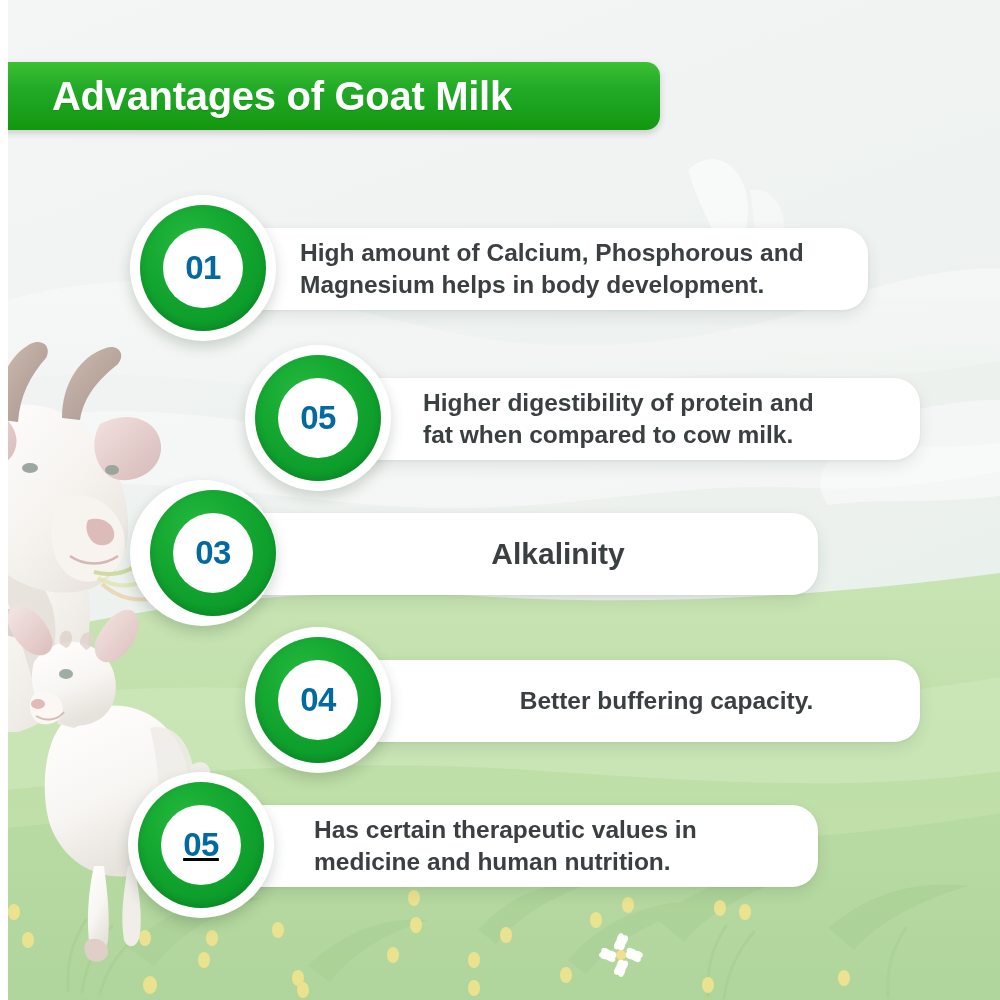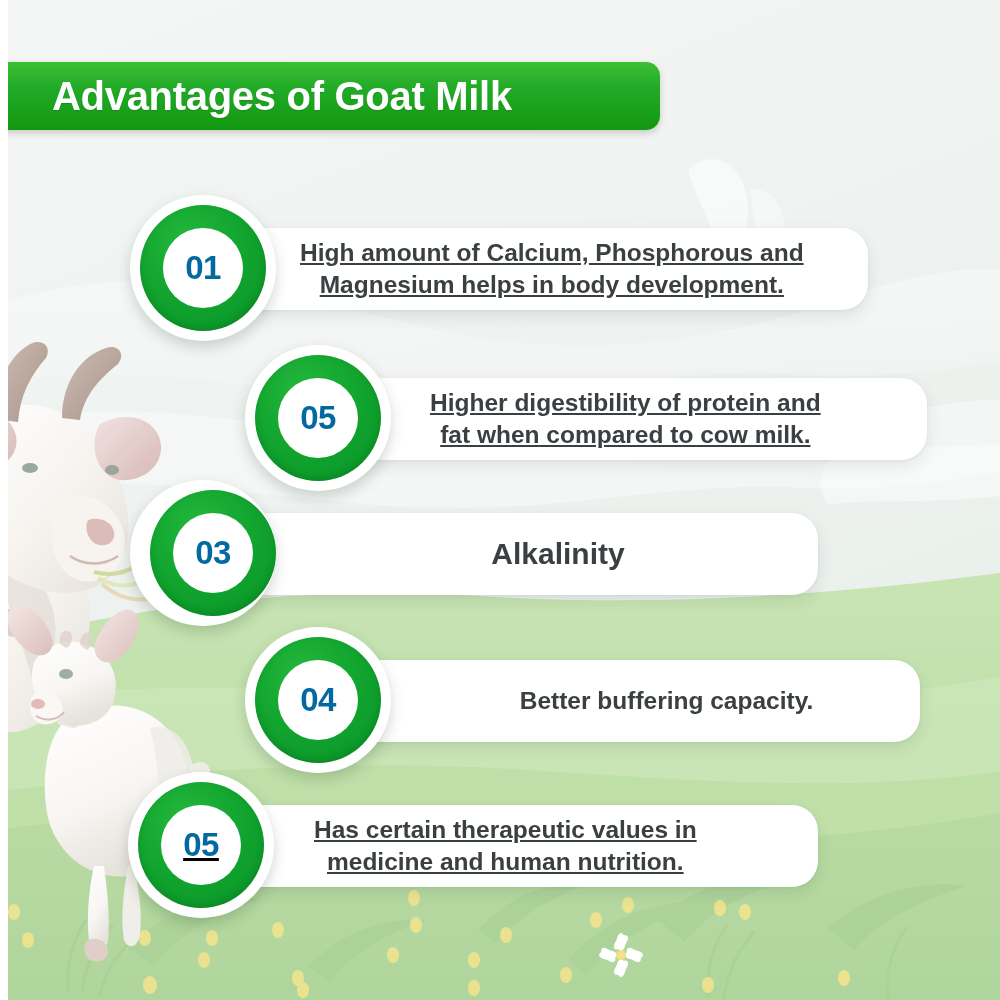--- a/index.html
+++ b/index.html
@@ -48,21 +48,21 @@
     display:flex;align-items:center;
     box-sizing:border-box;
   }
   .card-text{
     color:#3a3f41;
     font-weight:bold;
     font-size:24.5px;
     line-height:1.32;
     white-space:pre-line;
   }
-  .card.left-aligned .card-text{text-align:center;text-decoration:underline;}
+  .card.left-aligned .card-text{text-align:left;}
   .card.center-aligned{justify-content:center;}
   .card.center-aligned .card-text{text-align:center;}
 
   .badge{
     position:absolute;
     width:146px;height:146px;
     border-radius:50%;
     background:#ffffff;
     box-shadow:0 6px 14px rgba(30,60,35,.20);
     display:flex;align-items:center;justify-content:center;
@@ -286,21 +286,21 @@
     <div class="badge" style="left:122px;top:195px;">
       <div class="badge-ring">
         <div class="badge-inner">
           <span class="badge-num">01</span>
         </div>
       </div>
     </div>
   </div>
 
   <div class="row">
-    <div class="card left-aligned" style="left:312px;top:378px;width:607px;height:82px;padding-left:110px;">
+    <div class="card left-aligned" style="left:305px;top:378px;width:607px;height:82px;padding-left:110px;">
       <div class="card-text">Higher digestibility of protein and
 fat when compared to cow milk.</div>
     </div>
     <div class="badge" style="left:237px;top:345px;">
       <div class="badge-ring">
         <div class="badge-inner">
           <span class="badge-num">05</span>
         </div>
       </div>
     </div>

